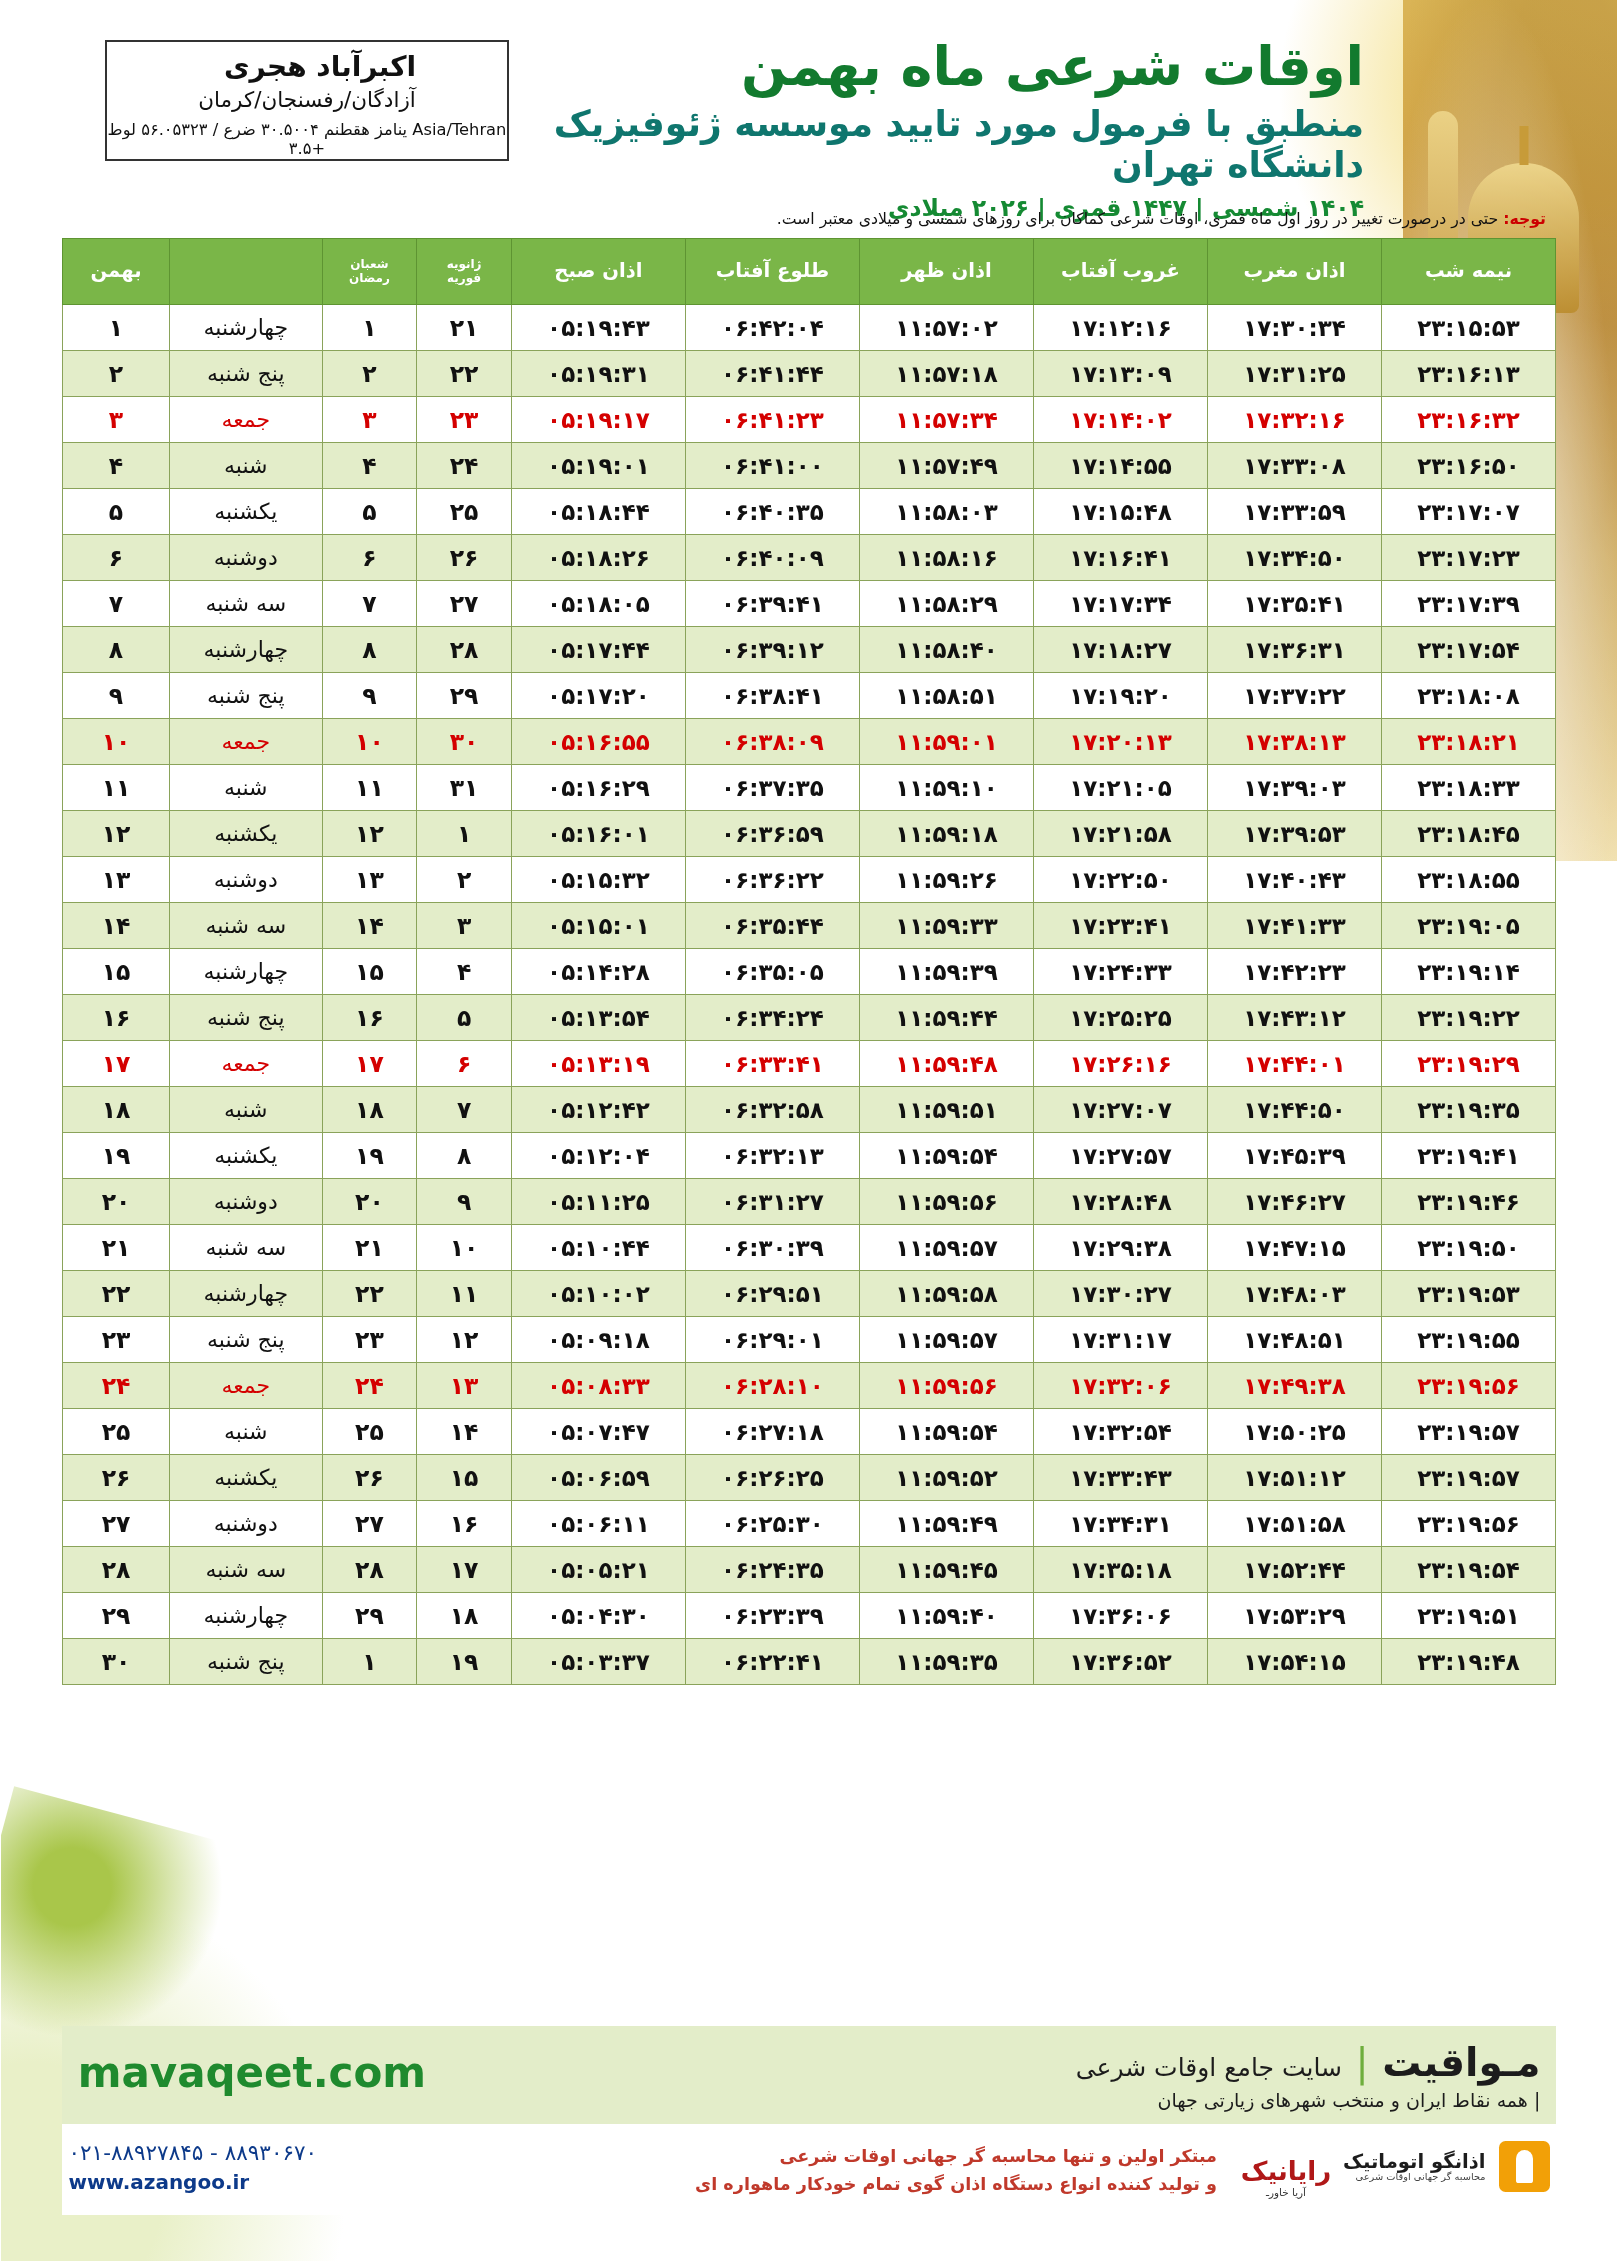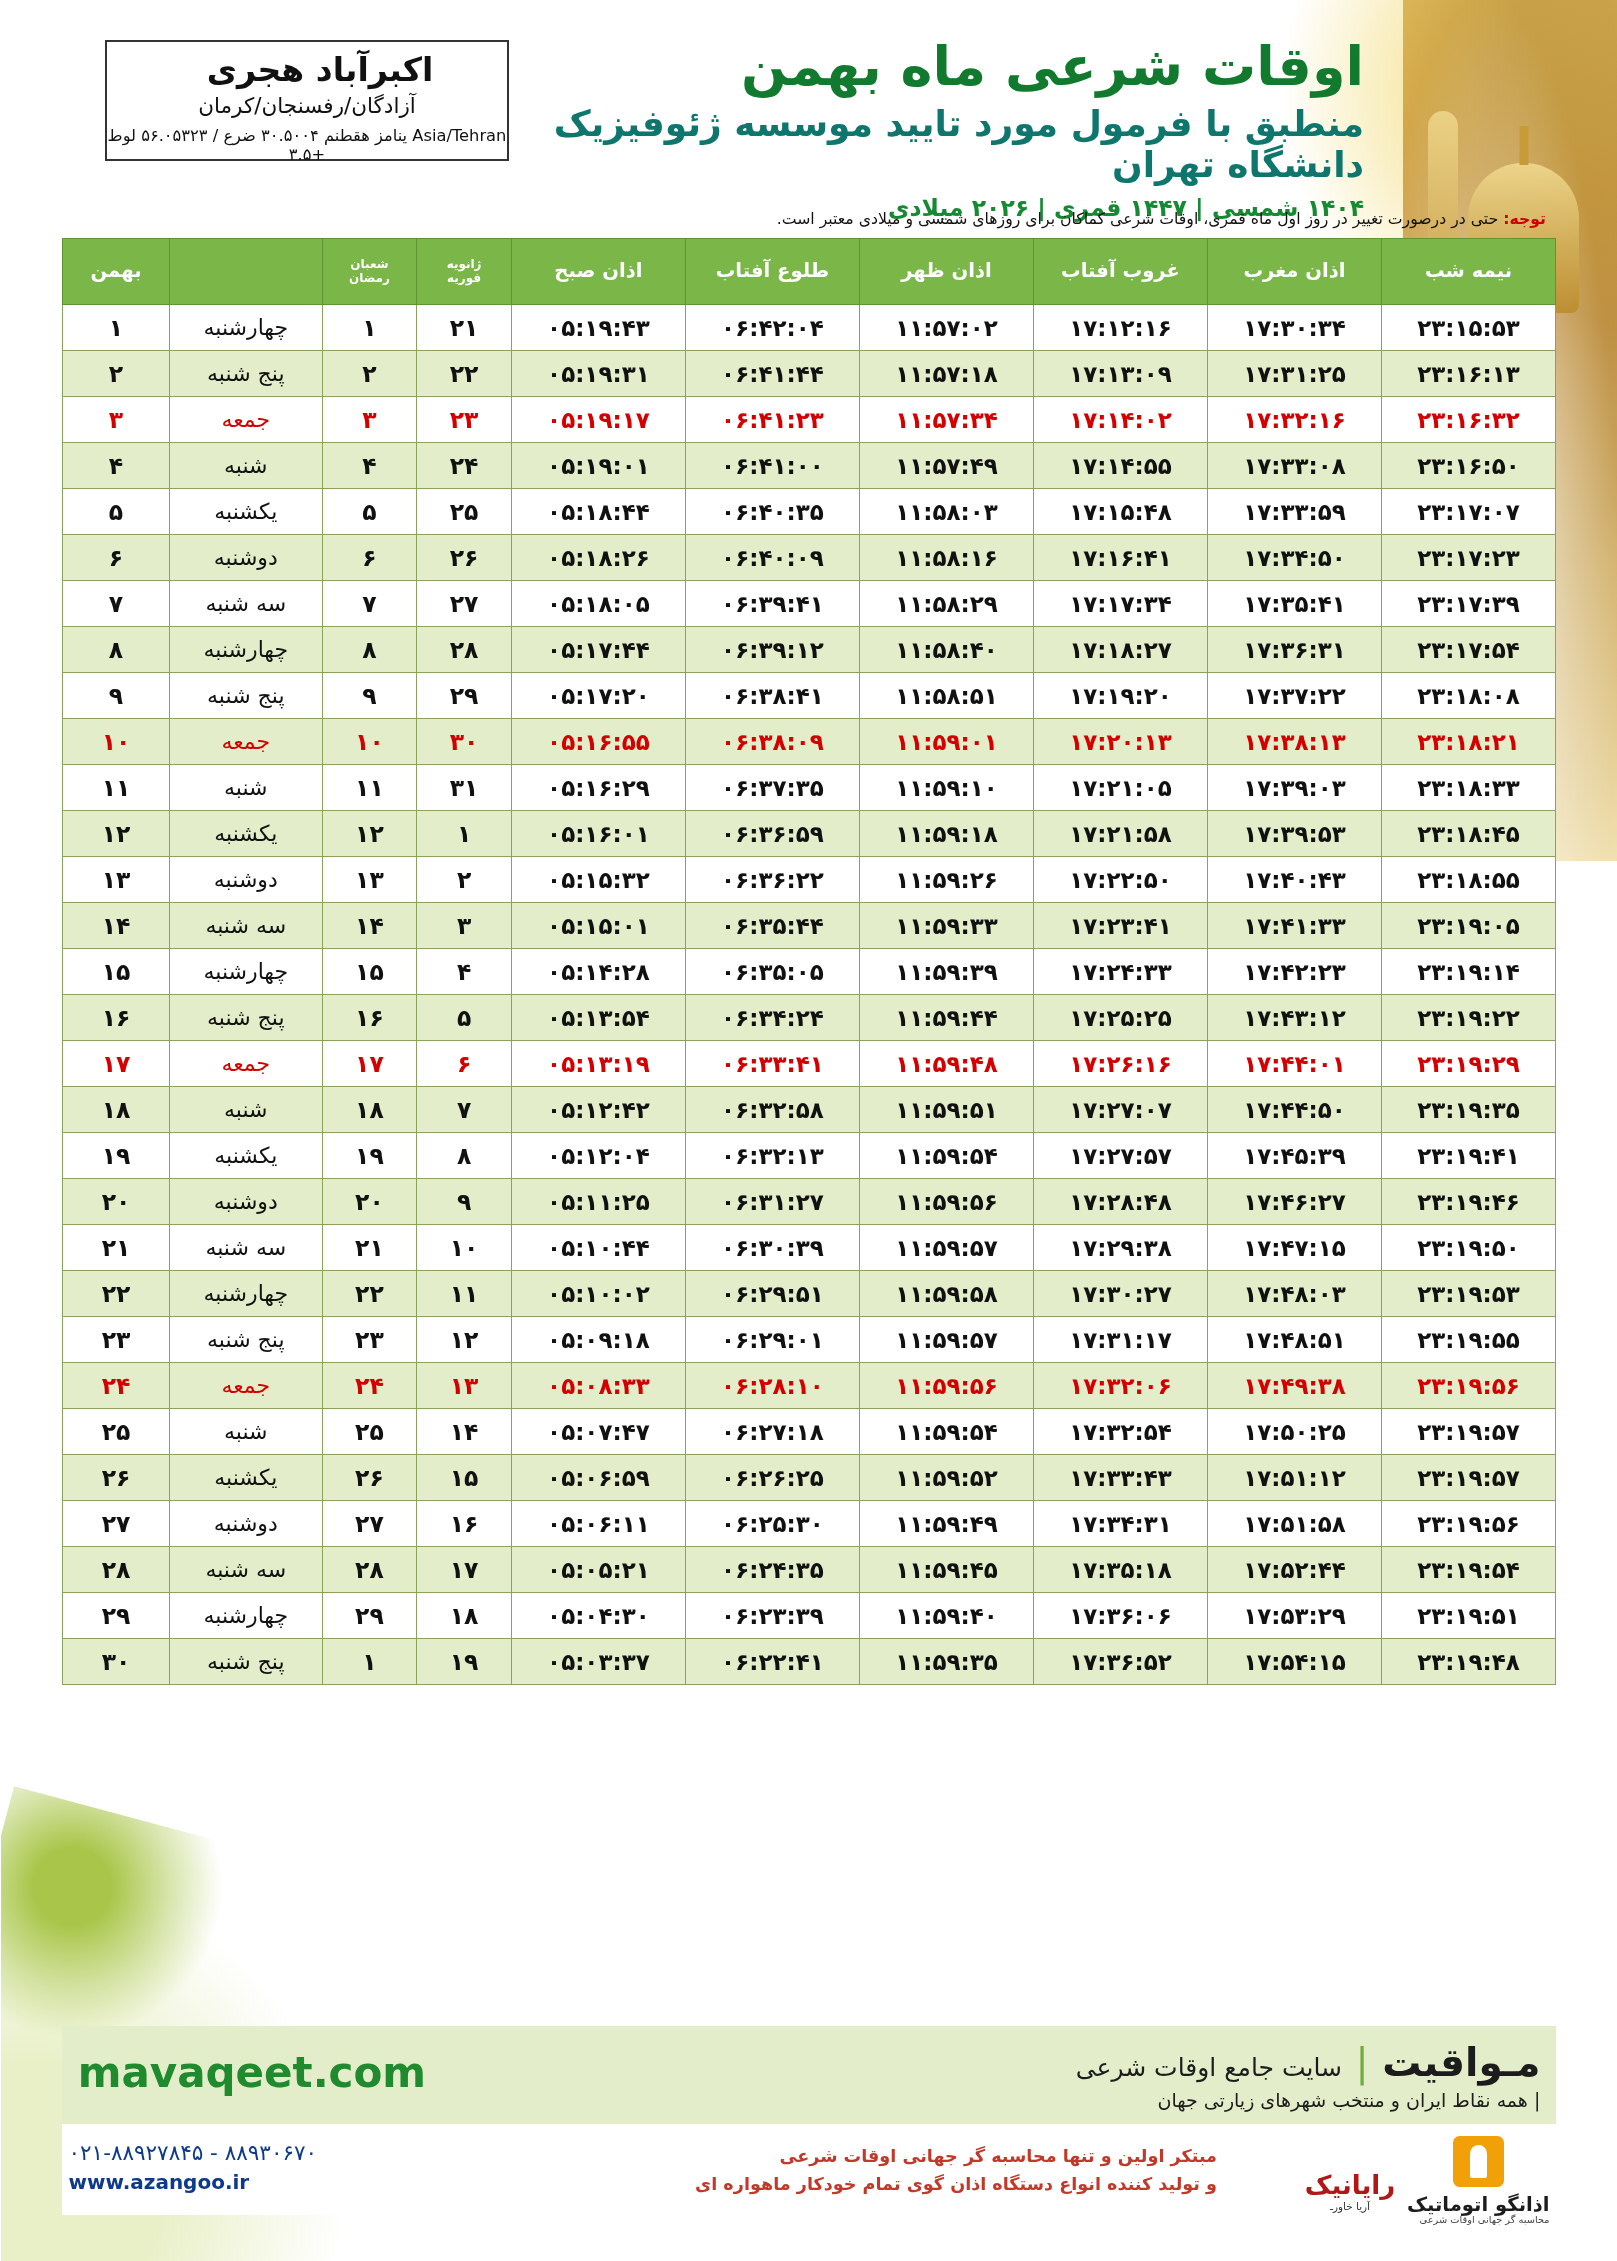--- a/index.html
+++ b/index.html
@@ -37,21 +37,21 @@
   
   .header{position:absolute;top:0;right:0;left:0;height:215px;}
   .title-block{position:absolute;right:254px;top:39px;text-align:right;width:848px;}
   .main-title{font-size:54px;font-weight:bold;color:#127a2e;letter-spacing:-0.7px;line-height:1.05;}
   .sub-title{font-size:36px;font-weight:bold;color:#0f766e;margin-top:7.8px;}
   .sub-title2{font-size:23.5px;color:#158a33;margin-top:9px;font-weight:bold;}
 
   .city-box{position:absolute;right:1109px;top:40px;width:404px;height:121px;
     border:2px solid #333;background:rgba(255,255,255,.92);box-sizing:border-box;
     text-align:center;padding-top:9px;}
-  .city-name{font-size:33px;font-weight:bold;color:#111;line-height:1.15;padding-left:26px;}
+  .city-name{font-size:28px;font-weight:bold;color:#111;line-height:1.15;padding-left:26px;}
   .city-sub{font-size:21.5px;color:#111;margin-top:3.9px;}
   .city-coords{font-size:16.3px;color:#111;margin-top:7.8px;direction:ltr;unicode-bidi:bidi-override;}
 
   .note{position:absolute;right:72px;left:72px;top:209px;text-align:right;
     font-size:15.7px;color:#111;}
   .note b{color:#cc0000;}
 
   
   .tbl-wrap{position:absolute;top:238px;right:62px;left:62px;}
   table{border-collapse:collapse;width:100%;table-layout:fixed;}
@@ -88,21 +88,21 @@
   .footer-bottom{position:relative;height:91px;background:#ffffff;}
   .phones{position:absolute;left:6.5px;top:15.7px;text-align:left;direction:ltr;}
   .phone-line{font-size:21.5px;font-weight:normal;color:#0d3a8a;}
   .site-line{font-size:20px;font-weight:bold;color:#0d3a8a;margin-top:5.2px;}
   .promo{position:absolute;right:339px;top:18px;text-align:right;font-size:17.6px;
     color:#c0392b;line-height:1.6;font-weight:bold;}
   .logos{position:absolute;right:6.5px;top:11.7px;display:flex;gap:11.7px;align-items:center;}
   .logo-box{text-align:center;margin-top:20px;}
   .logo-rayaneek{font-size:26px;font-weight:bold;color:#b01818;}
   .logo-sub{font-size:10.4px;color:#333;}
-  .logo-azan{display:flex;align-items:center;gap:7px;flex-direction:column;}
+  .logo-azan{display:flex;align-items:center;gap:13px;}
   .azan-mark{width:51px;height:51px;background:#f2a007;border-radius:6.5px;position:relative;}
   .azan-mark:after{content:"";position:absolute;left:17px;top:9px;width:17px;height:33px;
     background:#fff;border-radius:8.5px 8.5px 2.6px 2.6px;}
   .azan-text{font-size:19.6px;font-weight:bold;color:#1c1c1c;line-height:1.1;text-align:right;}
   .azan-text small{display:block;font-size:9.8px;font-weight:normal;color:#444;}
 </style>
 </head>
 <body>
 
 <div class="page-bg">

